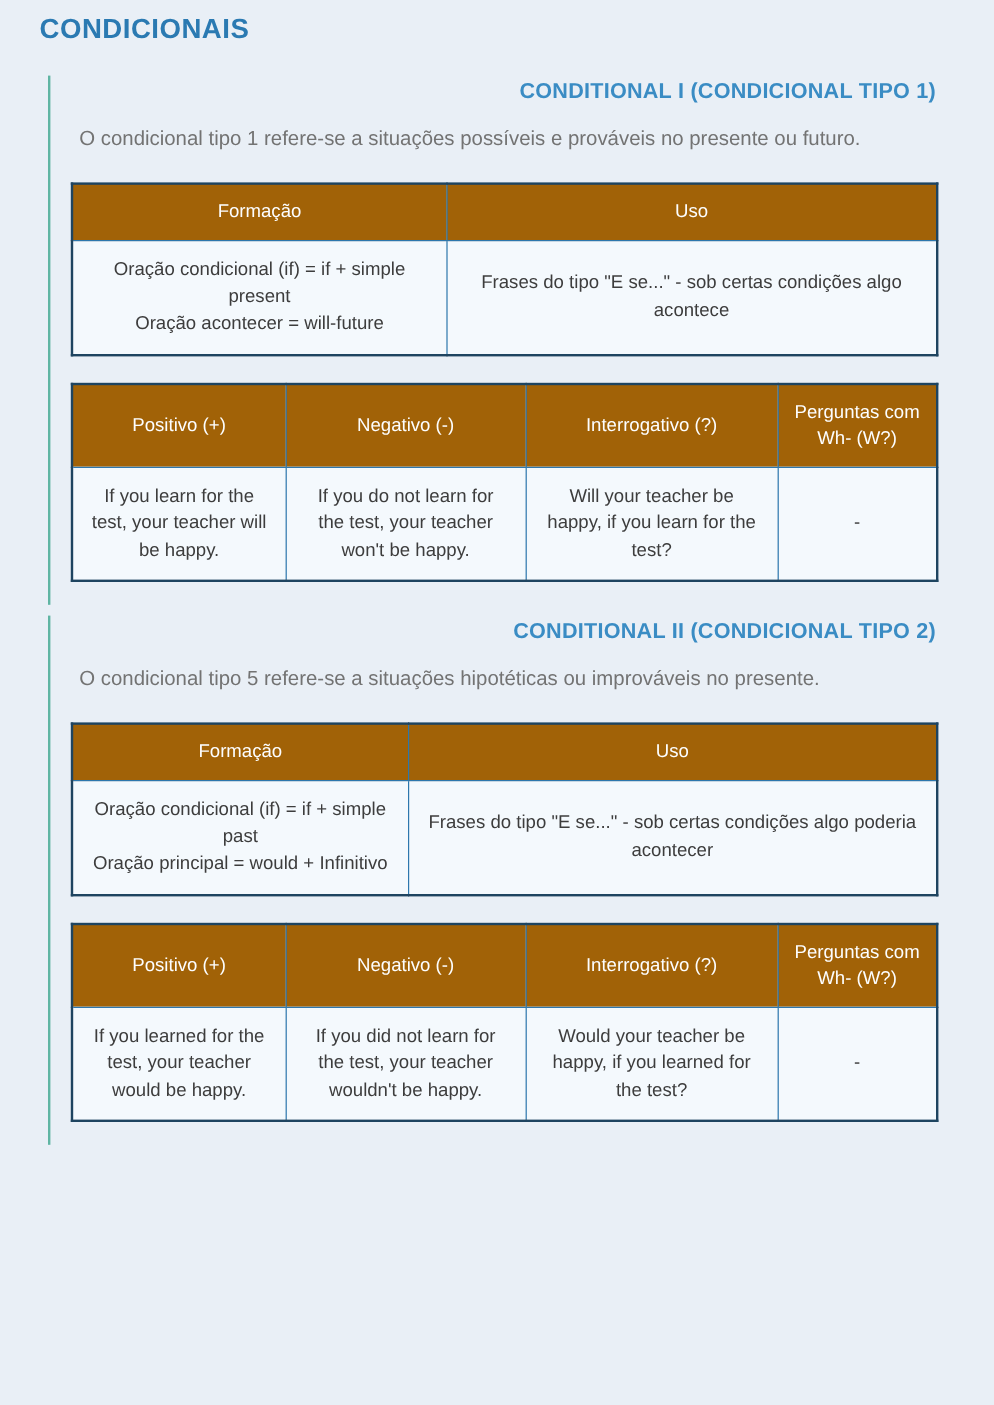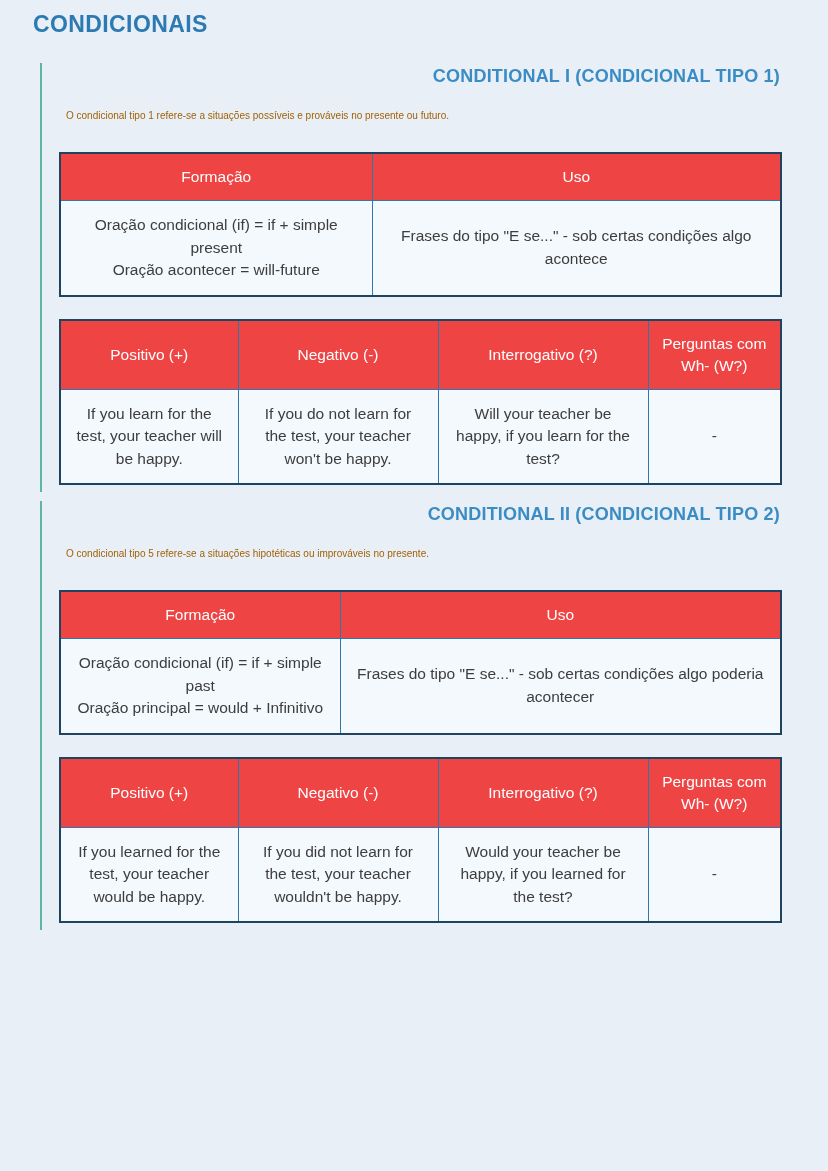--- a/index.html
+++ b/index.html
@@ -30,35 +30,35 @@
   }
   .section-heading {
     font-size: 18px;
     font-weight: 600;
     letter-spacing: 0.2px;
     color: #3a8cc4;
     margin: 0 0 19px 0;
     text-align: right;
   }
   .section-intro {
-    font-size: 10px;
-    color: #a16207;
+    font-size: 17px;
+    color: #737373;
     margin: 0 0 26px 7px;
     line-height: 20px;
   }
   table {
     width: 721px;
     table-layout: fixed;
     border-collapse: collapse;
     border: 2px solid #1e4460;
   }
   .formation-table { margin-bottom: 22px; }
-  .forms-table { margin-bottom: 0; }
+  .forms-table { margin-bottom: 12px; }
   th {
-    background: #ef4444;
+    background: #a16207;
     color: #fdfeff;
     font-weight: 400;
     font-size: 15.5px;
     line-height: 22px;
     padding: 12px 8px;
     border: 1.5px solid #2d77ad;
     vertical-align: middle;
   }
   td {
     background: #f4f9fd;

